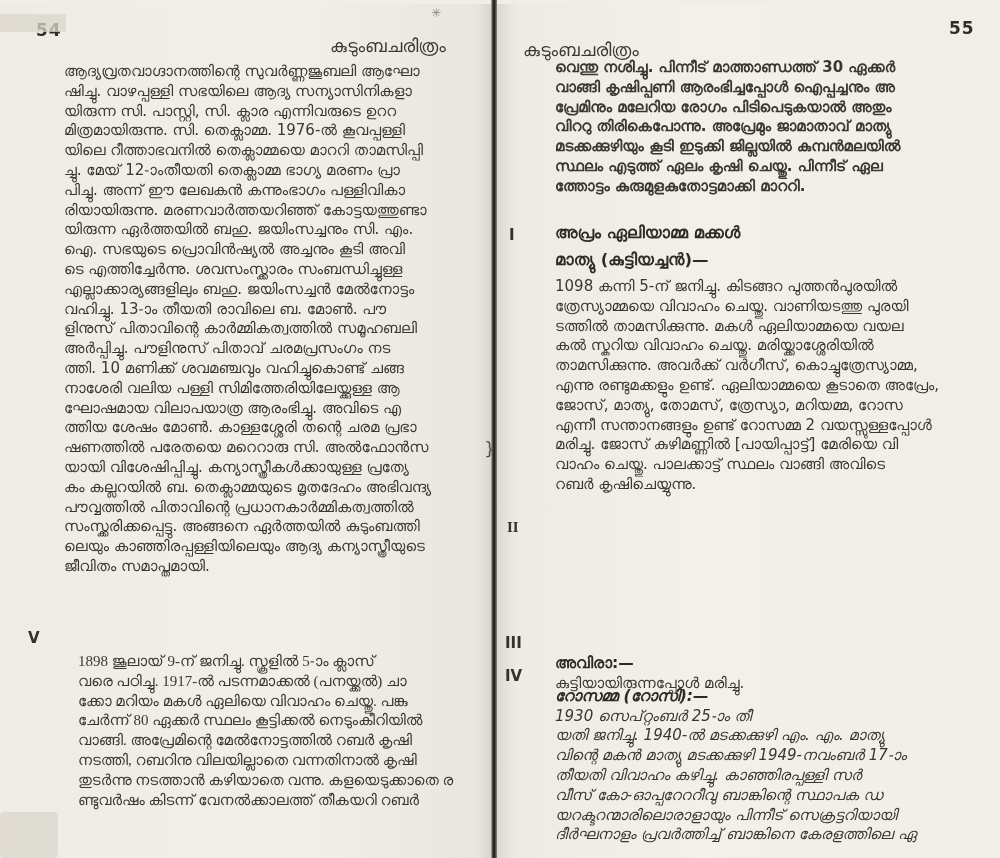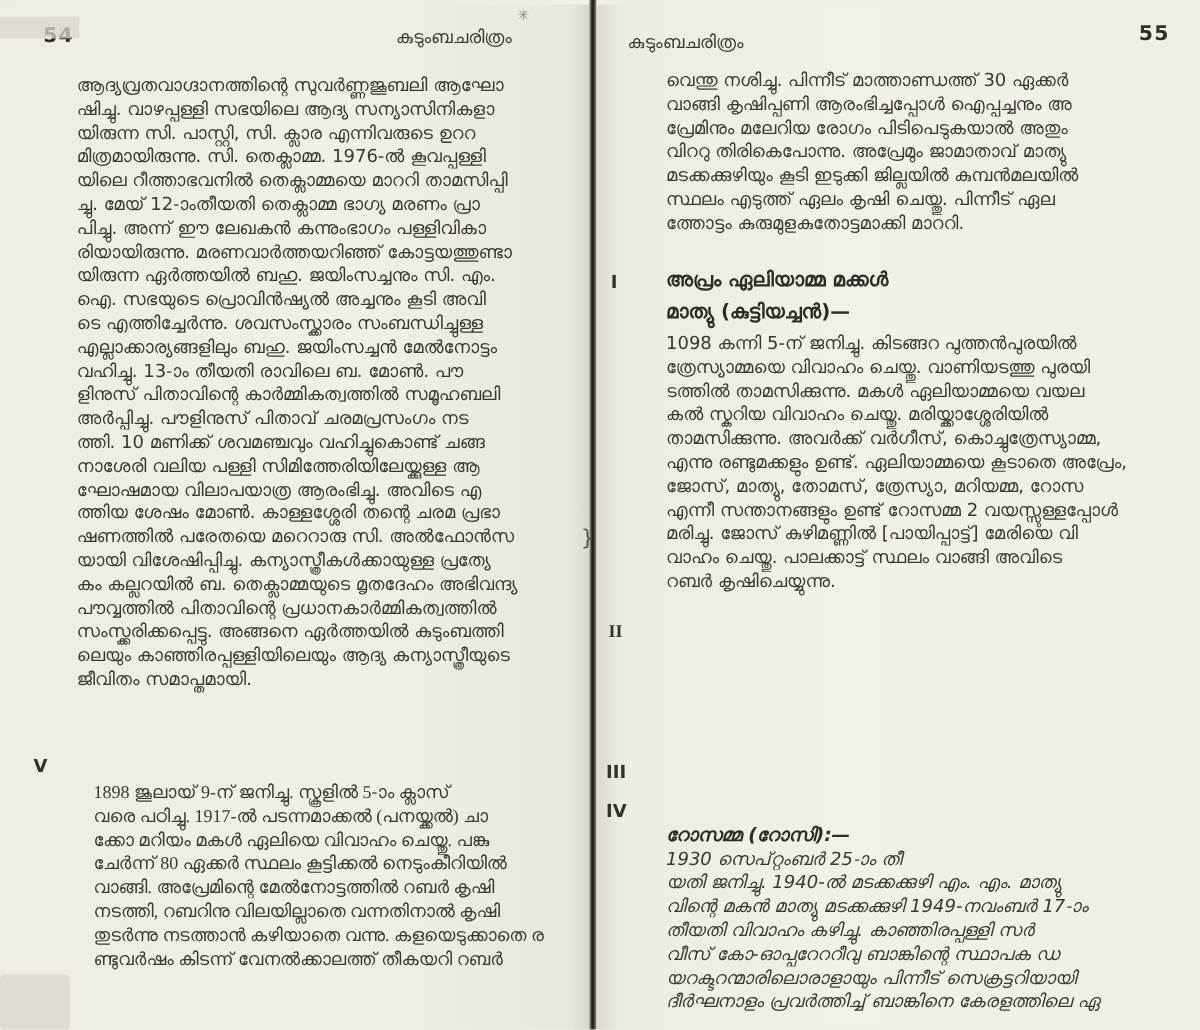--- a/index.html
+++ b/index.html
@@ -21,21 +21,21 @@
     position:absolute;left:484px;top:438px;width:10px;height:22px;
     color:#55524a;font-size:18px;line-height:22px;
   }
   .artifact{position:absolute;background:#d9d5cb;opacity:.75;}
   .artifact.tl{left:0;top:14px;width:66px;height:18px;}
   .artifact.bl{left:0;top:812px;width:58px;height:46px;border-radius:4px;}
   .smudge{position:absolute;left:431px;top:6px;color:#8f8b82;font-size:12px;}
   .edge-line{position:absolute;left:994px;top:280px;width:2px;height:560px;background:#c9c5bc;opacity:.6;}
 
   .pagenum{position:absolute;font-size:17px;font-weight:bold;letter-spacing:1px;color:#2f2d28;}
-  .runhead{position:absolute;font-size:15px;color:#3c3932;}
+  .runhead{position:absolute;font-size:18px;color:#3c3932;margin-top:13px;}
 
   .blocktext{
     position:absolute;font-size:15px;line-height:19.8px;
     text-align:justify;white-space:pre-line;color:#3a3730;
   }
   .numeral{position:absolute;font-size:15px;font-weight:bold;color:#34312b;}
   .heading{font-weight:bold;font-size:16.5px;color:#2e2b26;}
   .heading-lg{font-weight:bold;font-size:18px;color:#2b2923;}
   .section-body{white-space:pre-line;}
   .inline-head{font-weight:bold;font-size:15.5px;color:#2e2b26;}
@@ -90,21 +90,21 @@
 <div class="smudge">✳</div>
 <div class="edge-line"></div>
 
 <div class="artifact tl"></div>
 <div class="artifact bl"></div>
 
 <div class="page page-right">
   <div class="runhead" style="left:26px;top:22px;">കുടുംബചരിത്രം</div>
   <div class="pagenum" style="left:452px;top:14px;">55</div>
 
-  <div class="blocktext" style="left:58px;top:54px;width:402px;">വെന്തു നശിച്ചു. പിന്നീട് മാത്താണ്ഡത്ത് 30 ഏക്കർ
+  <div class="blocktext" style="left:58px;top:54px;width:402px;font-weight:bold;">വെന്തു നശിച്ചു. പിന്നീട് മാത്താണ്ഡത്ത് 30 ഏക്കർ
 വാങ്ങി കൃഷിപ്പണി ആരംഭിച്ചപ്പോൾ ഐപ്പച്ചനും അ
 പ്രേമിനും മലേറിയ രോഗം പിടിപെടുകയാൽ അതും
 വിററു തിരികെപോന്നു. അപ്രേമും ജാമാതാവ് മാത്യു
 മടക്കക്കുഴിയും കൂടി ഇടുക്കി ജില്ലയിൽ കുമ്പൻമലയിൽ
 സ്ഥലം എടുത്ത് ഏലം കൃഷി ചെയ്തു. പിന്നീട് ഏല
 ത്തോട്ടം കുരുമുളകുതോട്ടമാക്കി മാററി.</div>
 
   <div class="numeral" style="left:12px;top:222px;">I</div>
   <div class="heading" style="position:absolute;left:58px;top:246px;width:402px;">മാത്യു (കുട്ടിയച്ചൻ)—</div>
   <div class="heading" style="position:absolute;left:58px;top:219px;width:402px;">അപ്രം ഏലിയാമ്മ മക്കൾ</div>
@@ -116,20 +116,24 @@
 എന്നു രണ്ടുമക്കളും ഉണ്ട്. ഏലിയാമ്മയെ കൂടാതെ അപ്രേം,
 ജോസ്, മാത്യു, തോമസ്, ത്രേസ്യാ, മറിയമ്മ, റോസ
 എന്നീ സന്താനങ്ങളും ഉണ്ട് റോസമ്മ 2 വയസ്സുള്ളപ്പോൾ
 മരിച്ചു. ജോസ് കുഴിമണ്ണിൽ [പായിപ്പാട്ട്] മേരിയെ വി
 വാഹം ചെയ്തു. പാലക്കാട്ട് സ്ഥലം വാങ്ങി അവിടെ
 റബർ കൃഷിചെയ്യുന്നു.</div>
 
   <div class="numeral" style="left:10px;top:515px;font-family:Liberation Serif, serif;">II</div>
 
   <div class="numeral" style="left:8px;top:630px;">III</div>
+  <div class="blocktext" style="left:58px;top:630px;width:402px;">
+    <span class="inline-head">അവിരാ:—</span>
+    <span class="section-body"> കുട്ടിയായിരുന്നപ്പോൾ മരിച്ചു.</span>
+  </div>
 
   <div class="numeral" style="left:8px;top:663px;">IV</div>
   <div class="blocktext" style="left:58px;top:663px;width:402px;font-style:italic;">
     <span class="inline-head">റോസമ്മ (റോസി):—</span>
     <span class="section-body"> 1930 സെപ്റ്റംബർ 25-ാം തീ
 യതി ജനിച്ചു. 1940-ൽ മടക്കക്കുഴി എം. എം. മാത്യു
 വിന്റെ മകൻ മാത്യു മടക്കക്കുഴി 1949-നവംബർ 17-ാം
 തീയതി വിവാഹം കഴിച്ചു. കാഞ്ഞിരപ്പള്ളി സർ
 വീസ് കോ-ഓപ്പറേററീവു ബാങ്കിന്റെ സ്ഥാപക ഡ
 യറക്ടറന്മാരിലൊരാളായും പിന്നീട് സെക്രട്ടറിയായി

